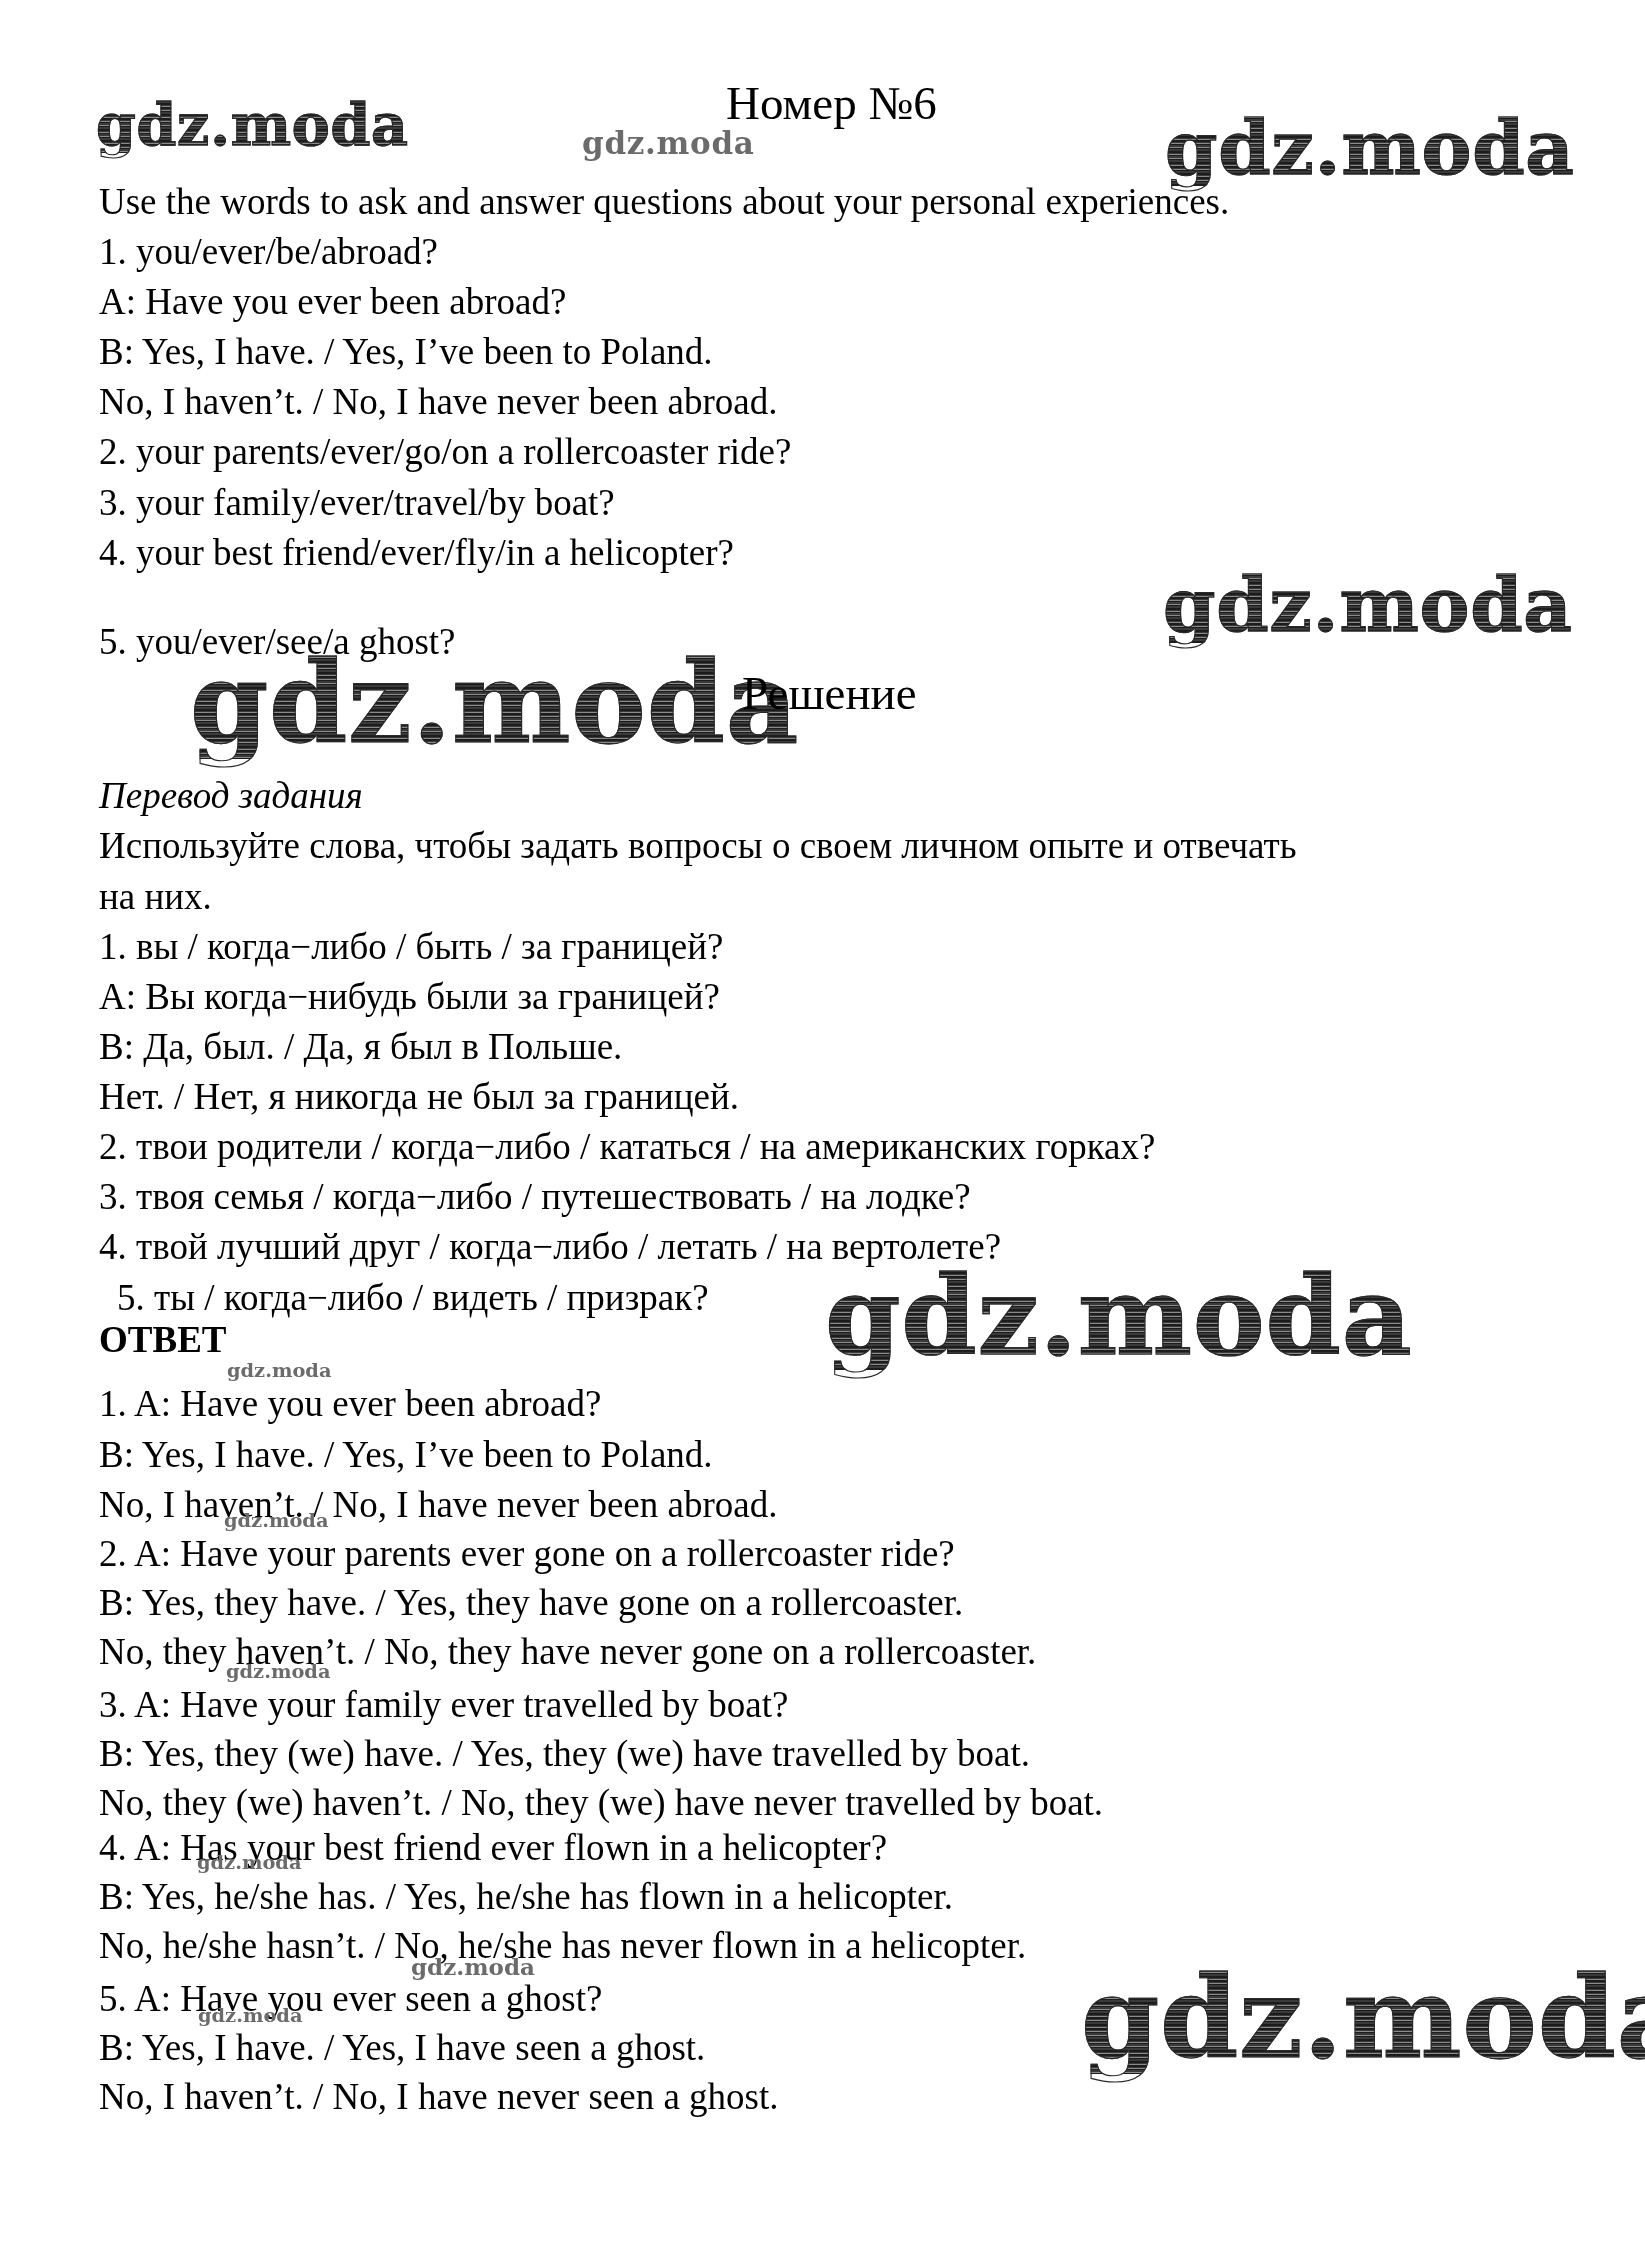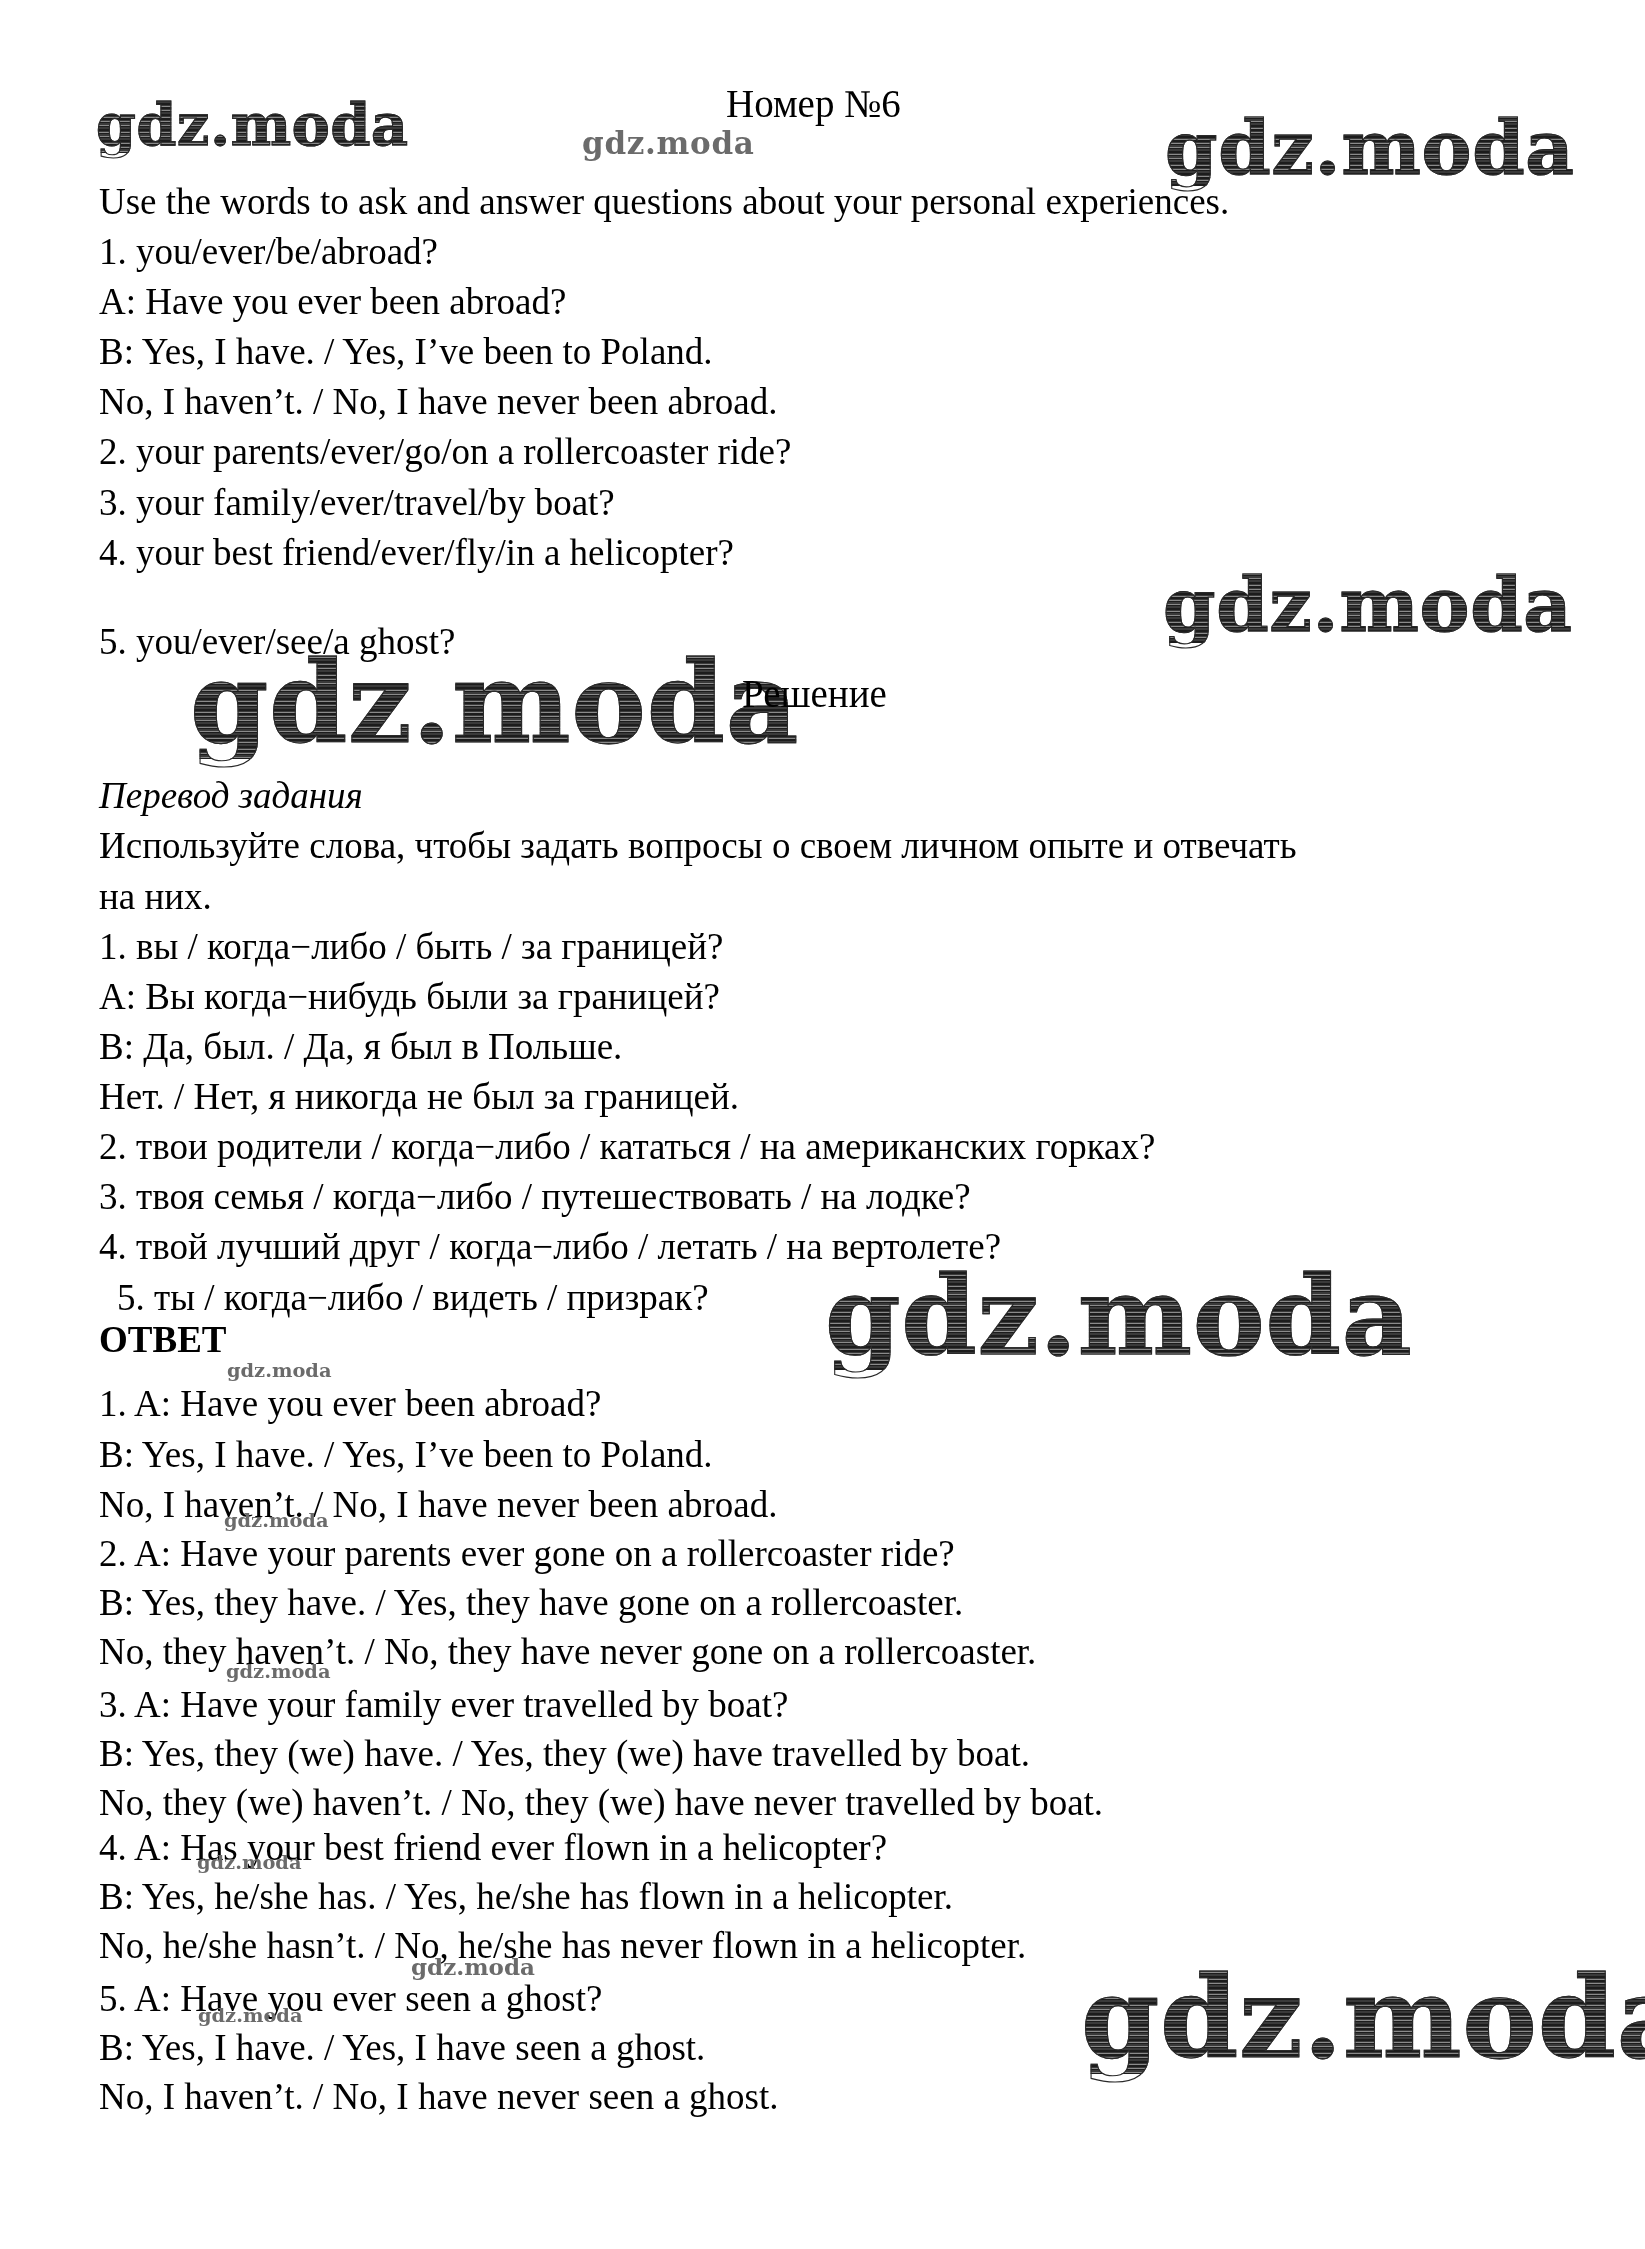--- a/index.html
+++ b/index.html
@@ -14,21 +14,21 @@
   }
   .line {
     position: absolute;
     left: 99px;
     font-size: 37px;
     line-height: 45px;
     white-space: nowrap;
   }
   .title {
     position: absolute;
-    font-size: 39px;
+    font-size: 47px;
     line-height: 43px;
     white-space: nowrap;
   }
   .bold { font-weight: bold; }
   .bolditalic { font-weight: normal; font-style: italic; }
   
   .wm {
     position: absolute;
     font-family: "DejaVu Serif", serif;
     font-weight: bold;

